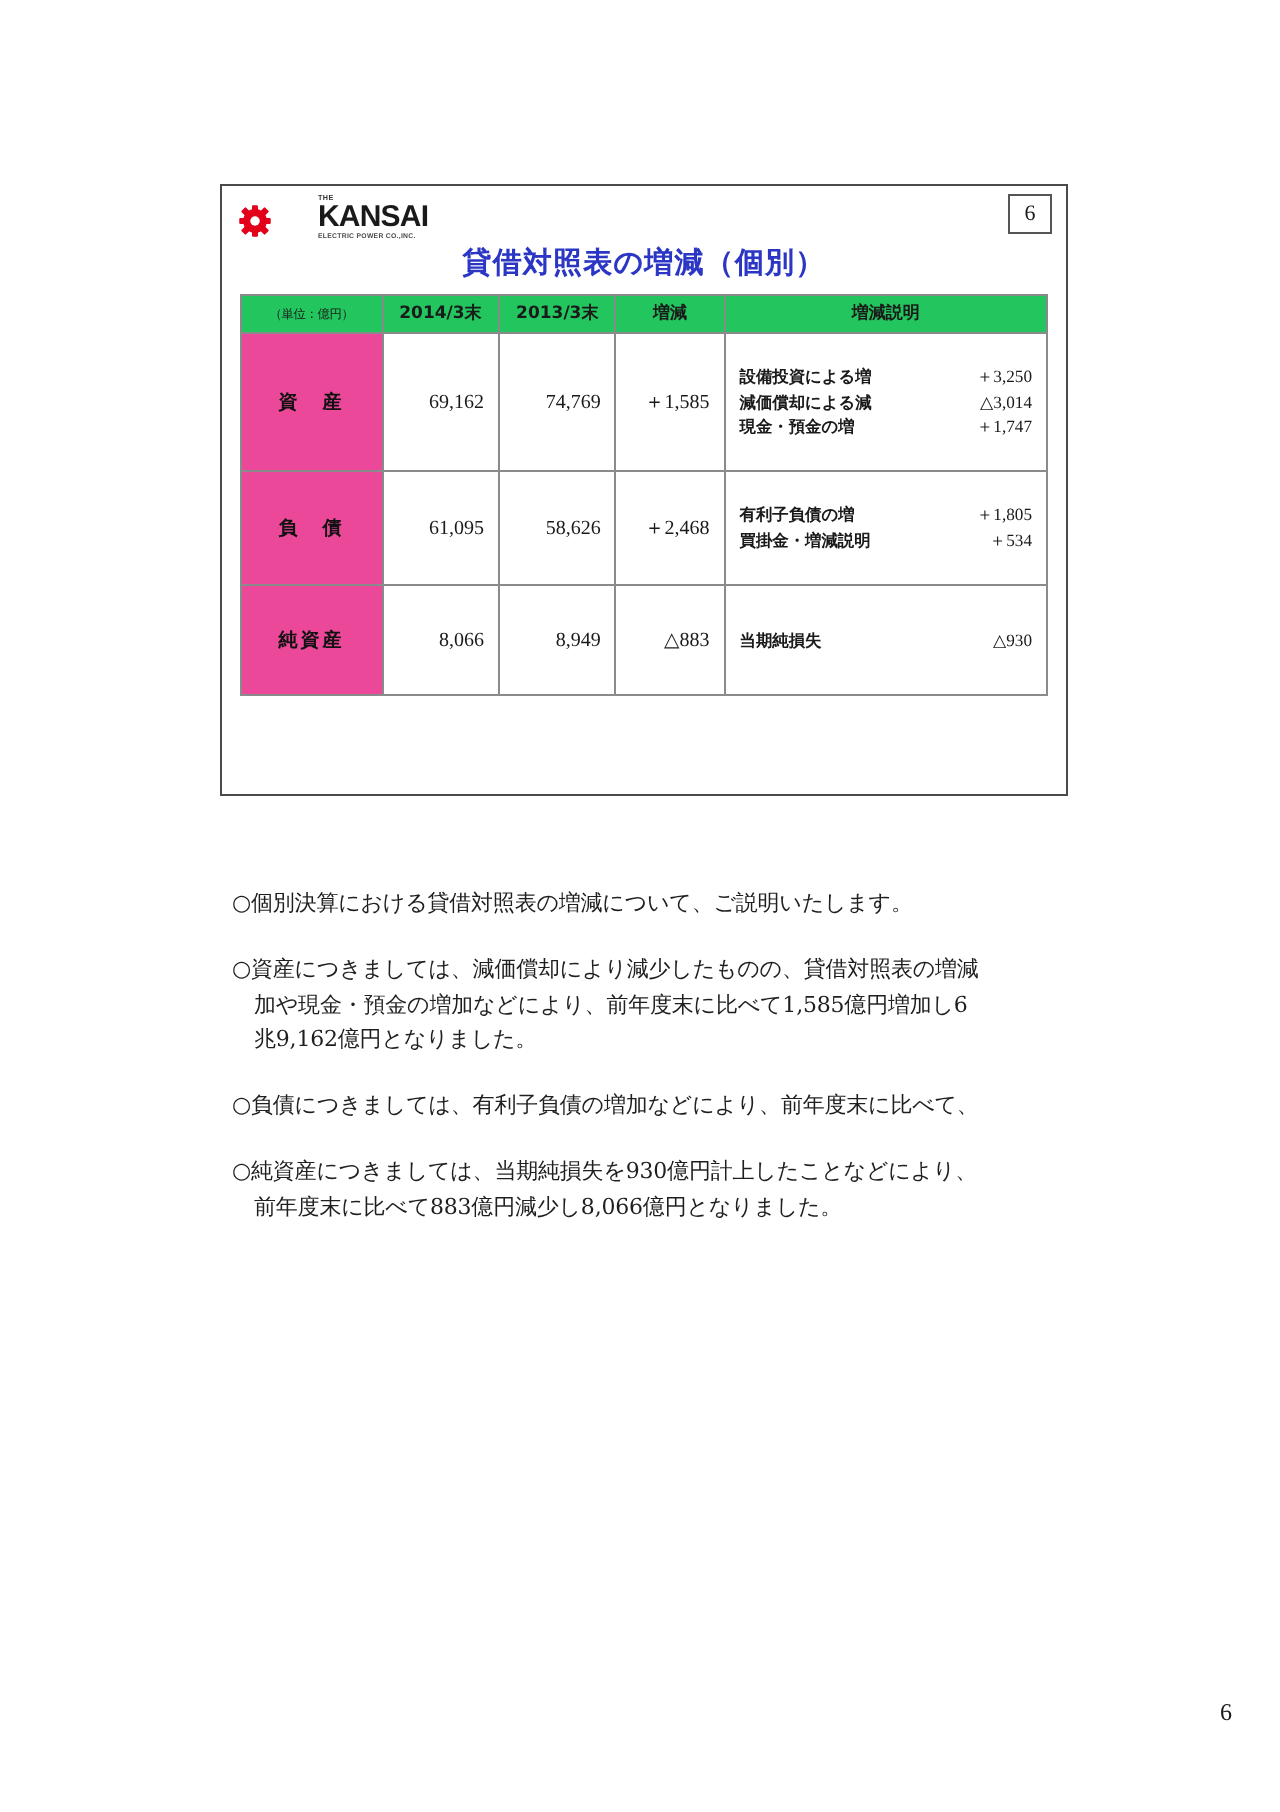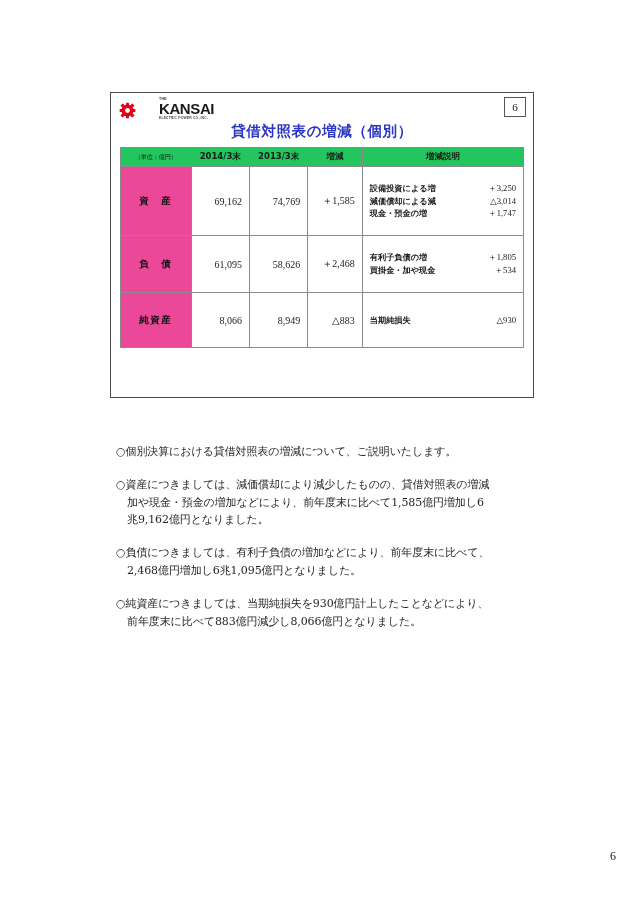--- a/index.html
+++ b/index.html
@@ -290,21 +290,21 @@
           <td class="rowlabel">負　債</td>
           <td class="num">61,095</td>
           <td class="num">58,626</td>
           <td class="num">＋2,468</td>
           <td class="note">
             <div class="note-line">
               <span class="note-text">有利子負債の増</span>
               <span class="note-val">＋1,805</span>
             </div>
             <div class="note-line">
-              <span class="note-text">買掛金・加や現金</span>
+              <span class="note-text">買掛金・増減説明</span>
               <span class="note-val">＋534</span>
             </div>
           </td>
         </tr>
         <tr class="r-net">
           <td class="rowlabel">純資産</td>
           <td class="num">8,066</td>
           <td class="num">8,949</td>
           <td class="num">△883</td>
           <td class="note">
@@ -326,21 +326,20 @@
   </p>
 
   <p class="para">
     <span class="pline">○資産につきましては、減価償却により減少したものの、貸借対照表の増減</span>
     <span class="pline indent">加や現金・預金の増加などにより、前年度末に比べて1,585億円増加し6</span>
     <span class="pline indent">兆9,162億円となりました。</span>
   </p>
 
   <p class="para">
     <span class="pline">○負債につきましては、有利子負債の増加などにより、前年度末に比べて、</span>
-    <span class="pline indent">2,468億円増加し6兆1,095億円となりました。</span>
   </p>
 
   <p class="para">
     <span class="pline">○純資産につきましては、当期純損失を930億円計上したことなどにより、</span>
     <span class="pline indent">前年度末に比べて883億円減少し8,066億円となりました。</span>
   </p>
 </div>
 
 <div id="page-number">6</div>
 

